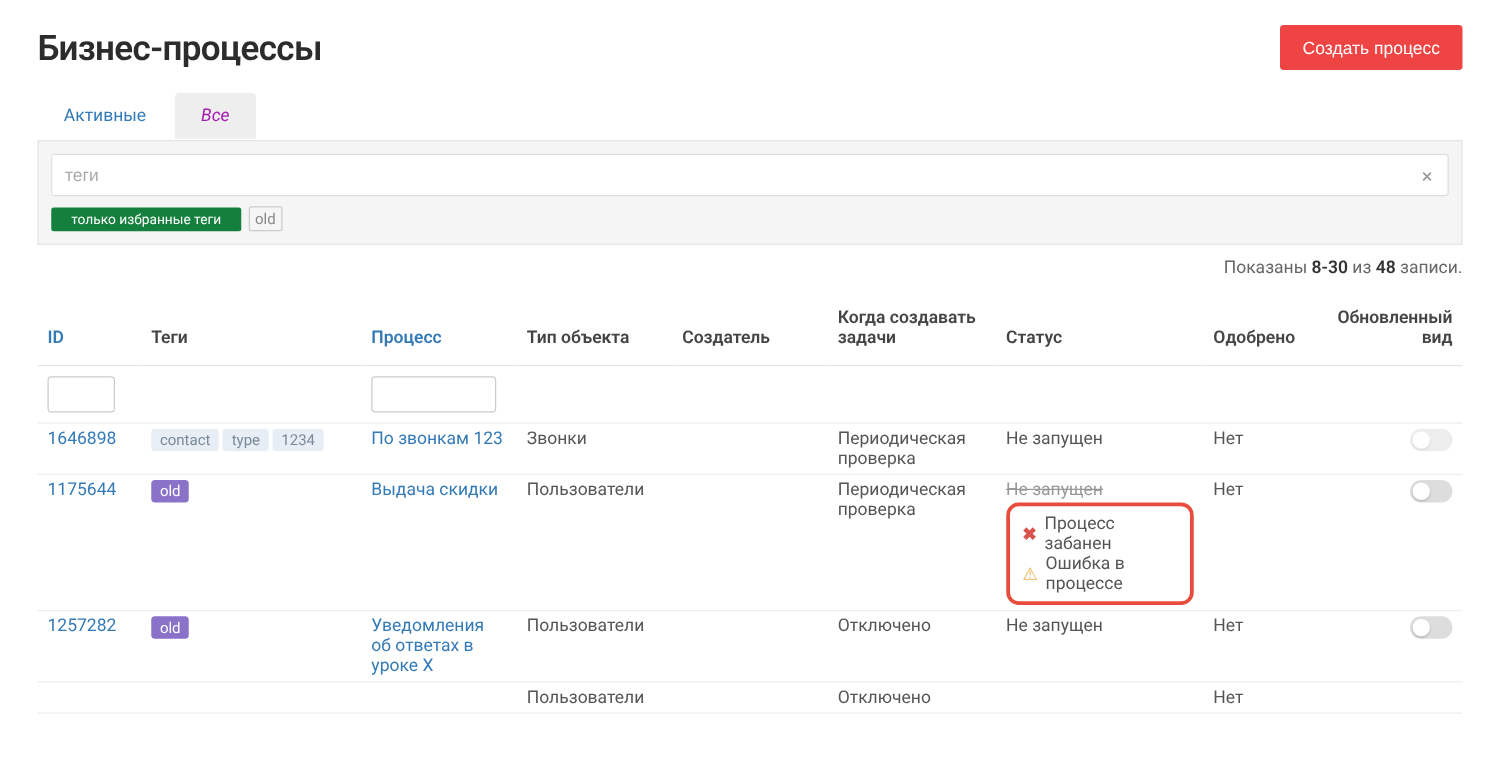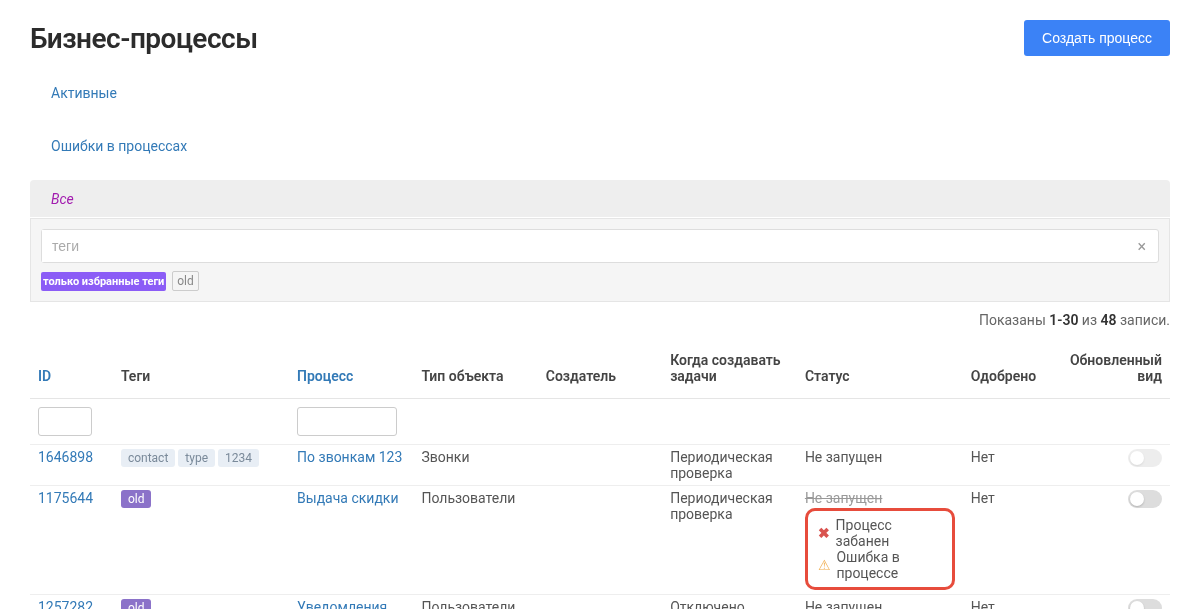--- a/index.html
+++ b/index.html
@@ -16,35 +16,34 @@
       align-items: center;
       margin-bottom: 18px;
     }
     h1 {
       font-size: 28px;
       font-weight: 600;
       color: #2c2c2c;
       letter-spacing: -0.5px;
     }
     .btn-primary {
-      background: #3b82f6;
+      background: #ef4444;
       color: #fff;
       border: none;
       padding: 10px 18px;
       font-size: 14px;
       border-radius: 3px;
       cursor: pointer;
       font-weight: 400;
     }
     .tabs {
       display: flex;
-      gap: 16px;
+      gap: 2px;
       border-bottom: 1px solid transparent;
       margin-bottom: 0;
-      flex-direction: column;
     }
     .tab {
       padding: 10px 20px;
       color: #337ab7;
       cursor: pointer;
       font-size: 14px;
       background: transparent;
       border: 1px solid transparent;
       border-bottom: none;
     }
@@ -81,26 +80,25 @@
       cursor: pointer;
       font-size: 16px;
     }
     .chip-row {
       display: flex;
       gap: 6px;
       margin-top: 8px;
       align-items: center;
     }
     .chip-green {
-      background: #8b5cf6;
+      background: #15803d;
       color: #fff;
       font-size: 11px;
-      padding: 3px 2px;
+      padding: 3px 16px;
       border-radius: 2px;
-      font-weight: bold;
     }
     .chip-grey {
       background: transparent;
       color: #888;
       font-size: 12px;
       padding: 2px 4px;
       border: 1px solid #ccc;
       border-radius: 2px;
     }
     .summary {
@@ -211,37 +209,36 @@
 </head>
 <body>
 
 <div class="header-row">
   <h1>Бизнес-процессы</h1>
   <button class="btn-primary">Создать процесс</button>
 </div>
 
 <div class="tabs">
   <div class="tab">Активные</div>
-  <div class="tab">Ошибки в процессах</div>
   <div class="tab active">Все</div>
 </div>
 
 <div class="filter-panel">
   <div class="tag-input-wrapper">
     <input class="tag-input" placeholder="теги" style="">
     <span class="clear-x">×</span>
   </div>
   <div class="chip-row">
     <span class="chip-green">только избранные теги</span>
     <span class="chip-grey">old</span>
   </div>
 </div>
 
 <div class="summary">
-  <span>Показаны </span><b>1-30</b><span> из </span><b>48</b><span> записи.</span>
+  <span>Показаны </span><b>8-30</b><span> из </span><b>48</b><span> записи.</span>
 </div>
 
 <table>
   <thead>
     <tr>
       <th class="col-id sortable">ID</th>
       <th class="col-tags">Теги</th>
       <th class="col-name sortable">Процесс</th>
       <th class="col-type">Тип объекта</th>
       <th class="col-creator">Создатель</th>

